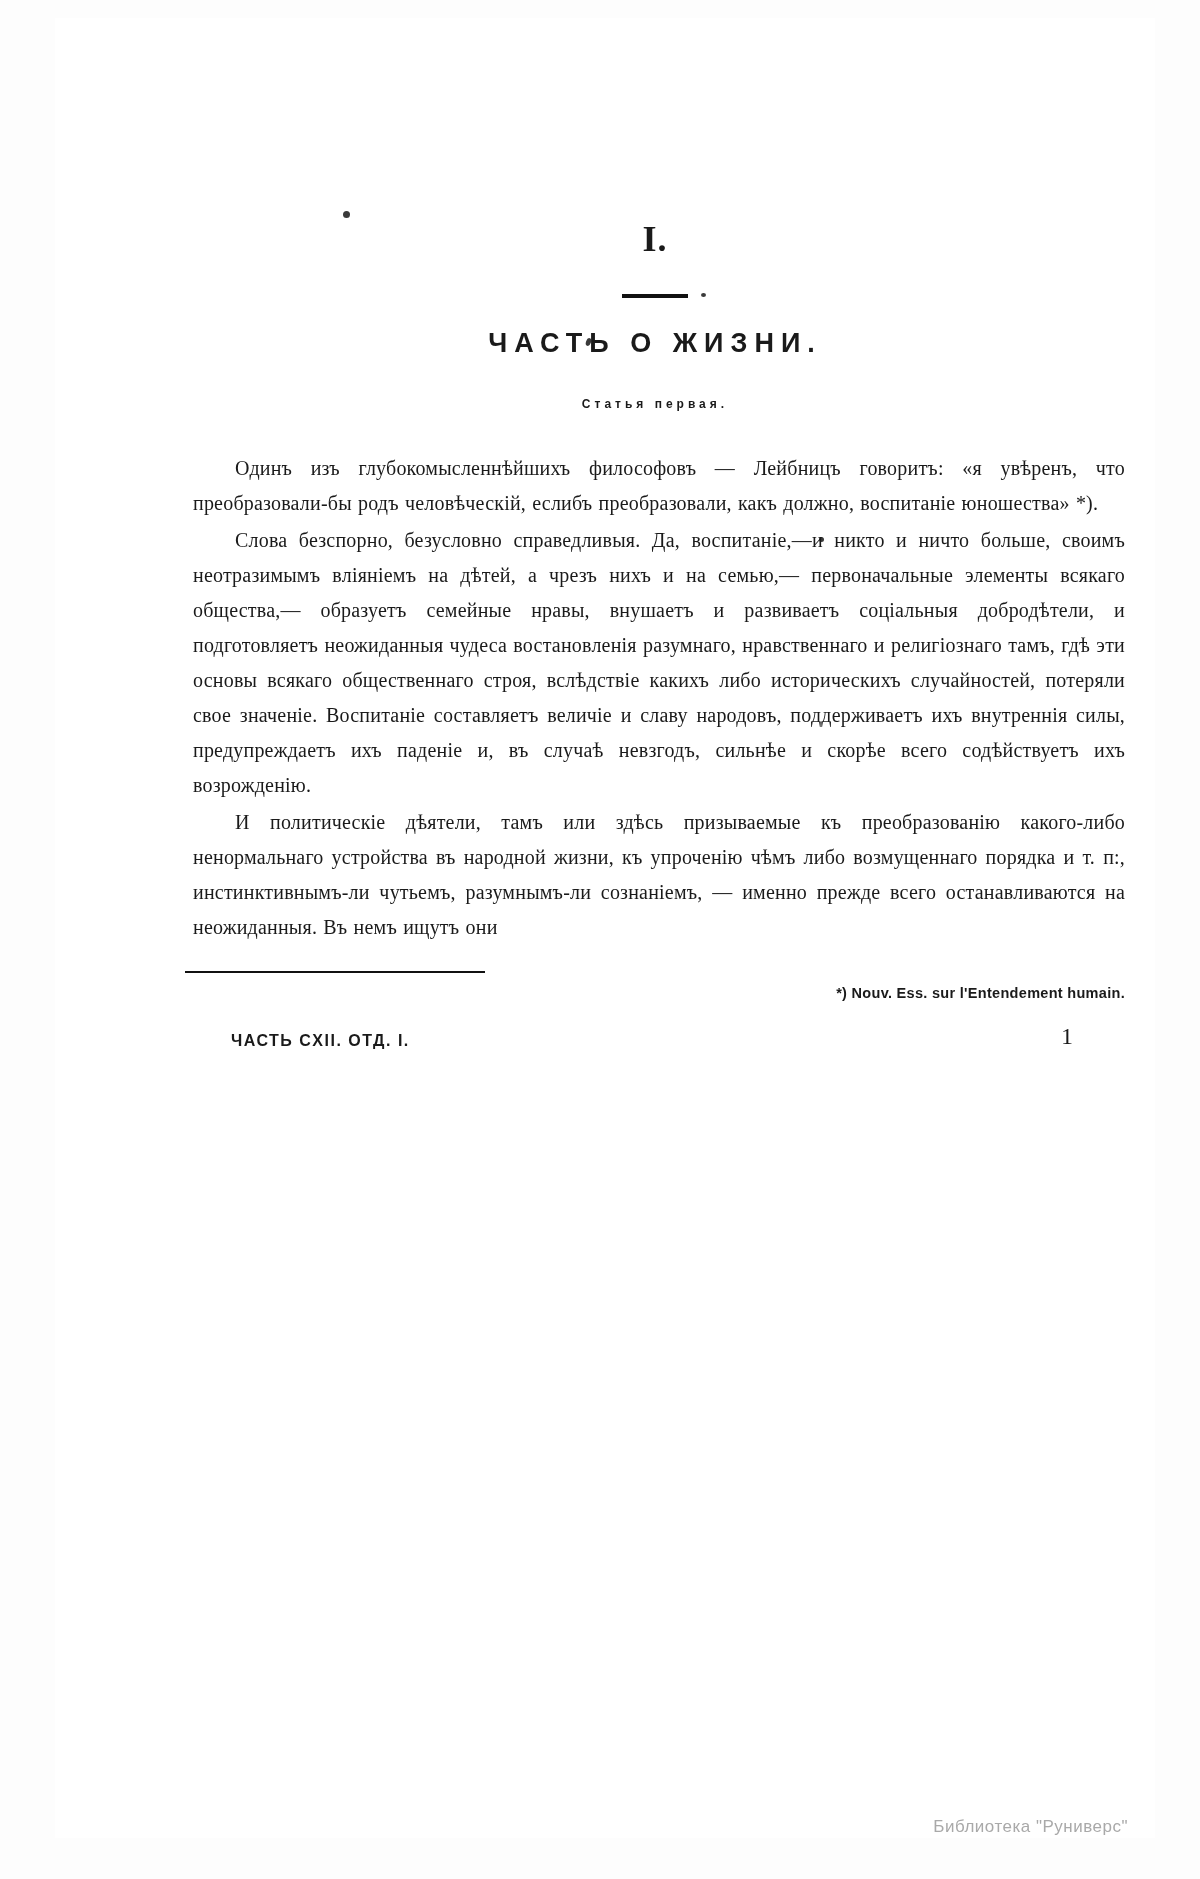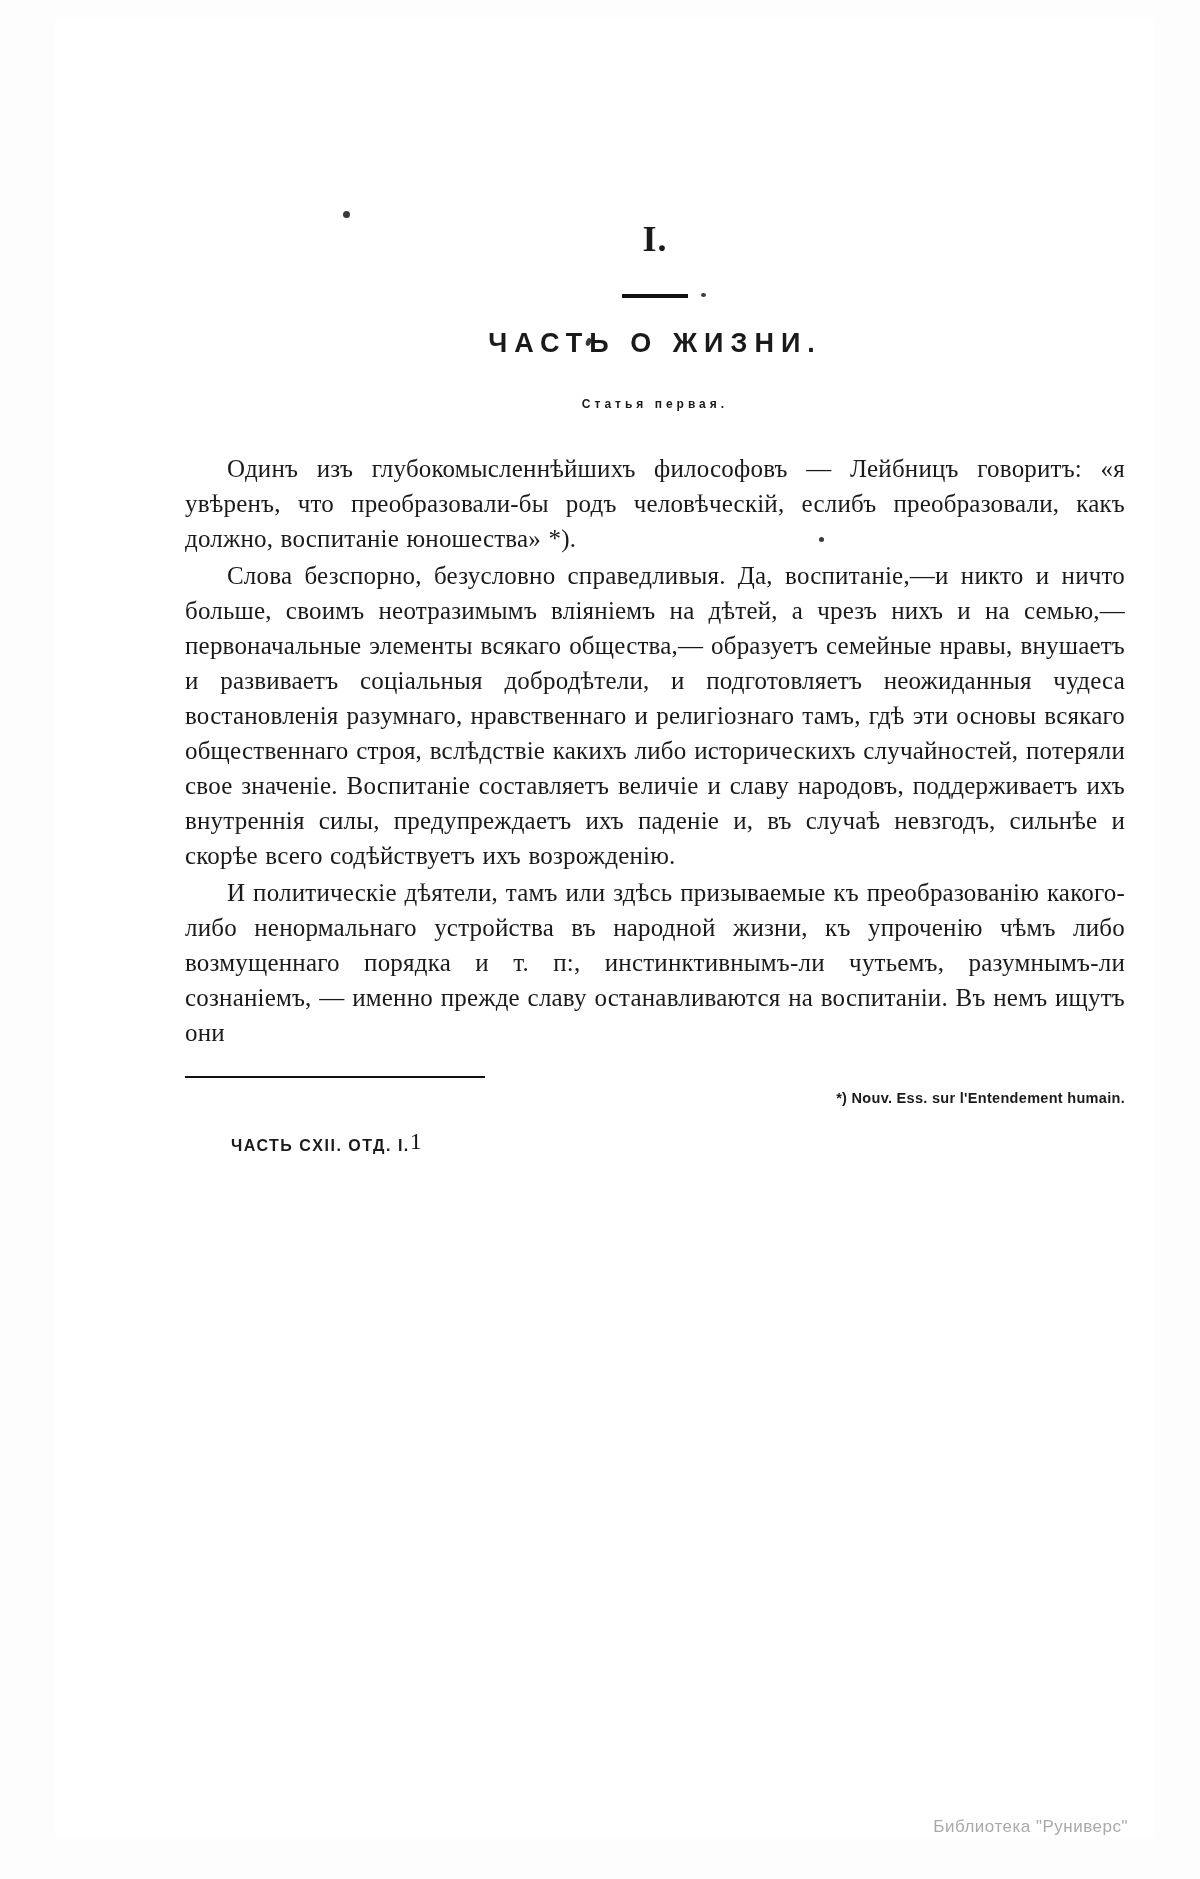--- a/index.html
+++ b/index.html
@@ -97,22 +97,22 @@
   .section-head {
     text-align: center;
     font-size: 20px;
     font-weight: bold;
     letter-spacing: 6px;
     margin: 0 0 26px 0;
     font-family: "Liberation Sans", sans-serif;
   }
 
   p.body-par {
-    margin: 0 0 2px 0;
-    font-size: 25px;
+    margin: 0 0 2px 8px;
+    font-size: 20px;
     line-height: 35px;
     text-align: justify;
     text-indent: 42px;
     letter-spacing: 0.2px;
     font-family: "Liberation Serif", serif;
     word-spacing: 1px;
   }
 
   .footnote-rule {
     width: 300px;
@@ -127,21 +127,21 @@
     font-family: "Liberation Sans", sans-serif;
     font-weight: bold;
     letter-spacing: 0.3px;
     margin-left: 40px;
     text-align: right;
   }
 
   .footer-row {
     display: flex;
     align-items: flex-end;
-    justify-content: flex-start;
+    justify-content: space-between;
     margin-top: 20px;
   }
 
   .running-head {
     font-size: 16px;
     font-weight: bold;
     letter-spacing: 1.5px;
     font-family: "Liberation Sans", sans-serif;
     margin-left: 46px;
   }
@@ -182,21 +182,21 @@
 
       <h2 class="article-title">ЧАСТЬ О ЖИЗНИ.</h2>
 
       <div class="article-sub">Статья первая.</div>
 
 
       <p class="body-par">Одинъ изъ глубокомысленнѣйшихъ философовъ — Лейбницъ говоритъ: «я увѣренъ, что преобразовали-бы родъ человѣческій, еслибъ преобразовали, какъ должно, воспитаніе юношества» *).</p>
 
       <p class="body-par">Слова безспорно, безусловно справедливыя. Да, воспитаніе,—и никто и ничто больше, своимъ неотразимымъ вліяніемъ на дѣтей, а чрезъ нихъ и на семью,— первоначальные элементы всякаго общества,— образуетъ семейные нравы, внушаетъ и развиваетъ соціальныя добродѣтели, и подготовляетъ неожиданныя чудеса востановленія разумнаго, нравственнаго и религіознаго тамъ, гдѣ эти основы всякаго общественнаго строя, вслѣдствіе какихъ либо историческихъ случайностей, потеряли свое значеніе. Воспитаніе составляетъ величіе и славу народовъ, поддерживаетъ ихъ внутреннія силы, предупреждаетъ ихъ паденіе и, въ случаѣ невзгодъ, сильнѣе и скорѣе всего содѣйствуетъ ихъ возрожденію.</p>
 
-      <p class="body-par">И политическіе дѣятели, тамъ или здѣсь призываемые къ преобразованію какого-либо ненормальнаго устройства въ народной жизни, къ упроченію чѣмъ либо возмущеннаго порядка и т. п:, инстинктивнымъ-ли чутьемъ, разумнымъ-ли сознаніемъ, — именно прежде славу останавливаются на воспитаніи. Въ немъ ищутъ они</p>
+      <p class="body-par">И политическіе дѣятели, тамъ или здѣсь призываемые къ преобразованію какого-либо ненормальнаго устройства въ народной жизни, къ упроченію чѣмъ либо возмущеннаго порядка и т. п:, инстинктивнымъ-ли чутьемъ, разумнымъ-ли сознаніемъ, — именно прежде всего останавливаются на неожиданныя. Въ немъ ищутъ они</p>
 
       <div class="footnote-rule"></div>
 
       <div class="footnote">*) Nouv. Ess. sur l'Entendement humain.</div>
 
       <div class="footer-row">
         <div class="running-head">ЧАСТЬ CXII. ОТД. I.</div>
         <div class="page-number">1</div>
       </div>
 

